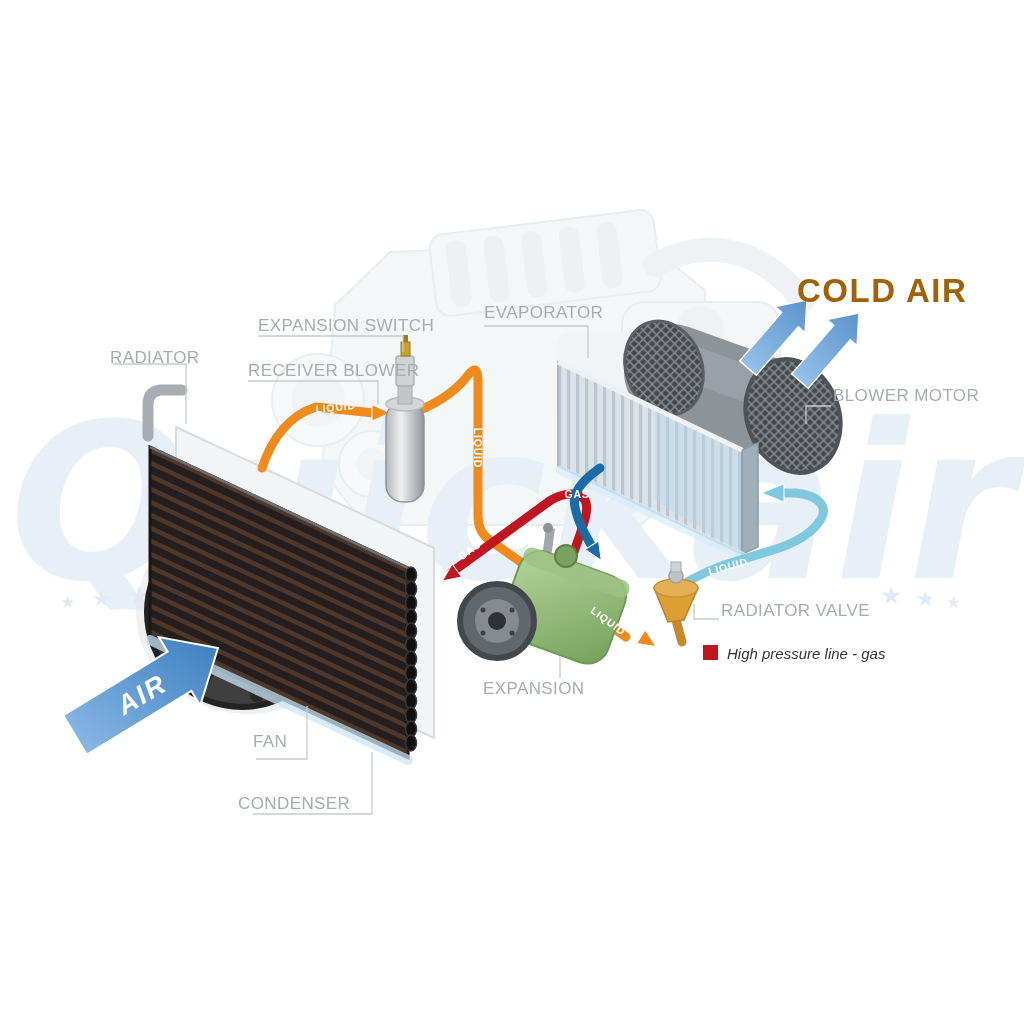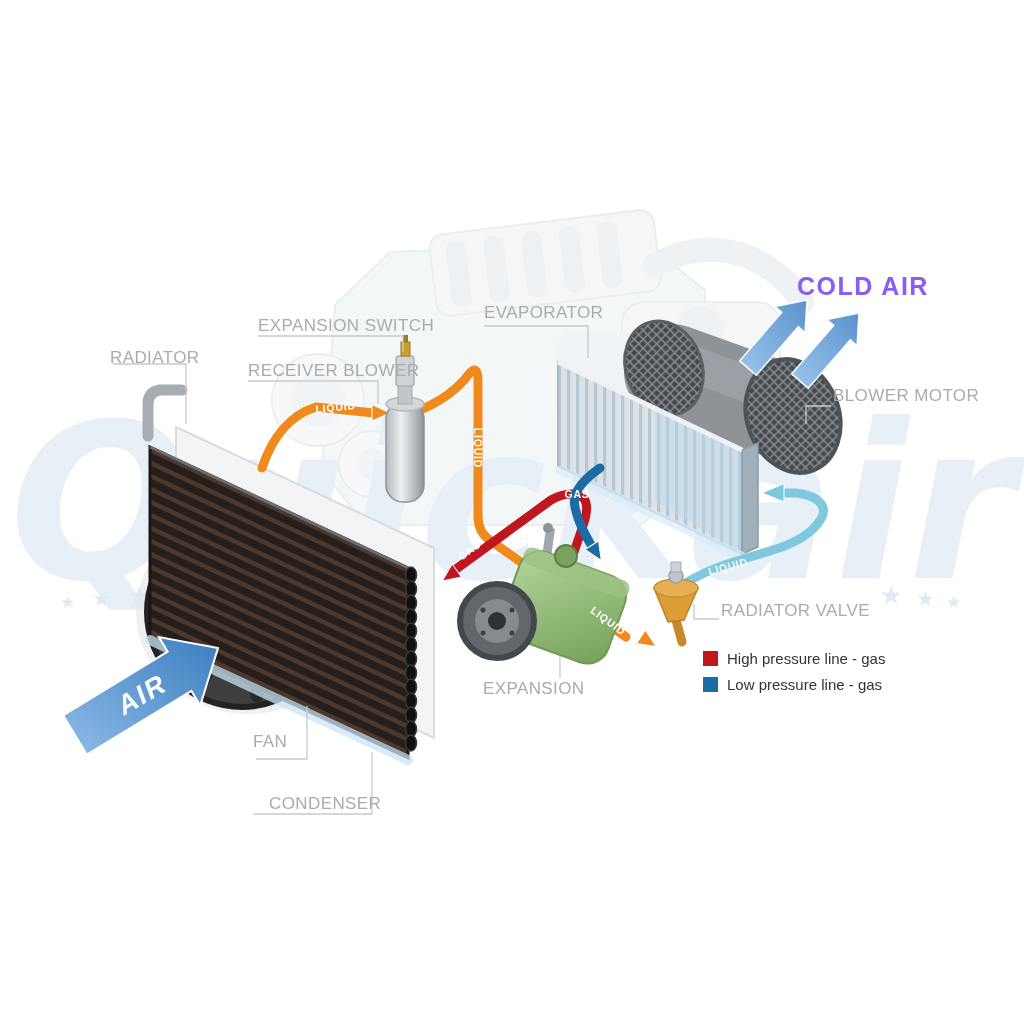--- a/index.html
+++ b/index.html
@@ -1,23 +1,23 @@
 <!DOCTYPE html>
 <html><head>
 <meta charset="utf-8">
 <style>
   html,body{margin:0;padding:0;background:#fff;}
   .stage{position:relative;width:1024px;height:1024px;background:#ffffff;overflow:hidden;
          font-family:"Liberation Sans",sans-serif;}
   .stage svg{position:absolute;left:0;top:0;}
   .lbl{position:absolute;font-size:17px;color:#a8acaf;letter-spacing:.4px;white-space:nowrap;}
-  .coldair{position:absolute;left:797px;top:272px;font-size:25px;font-weight:bold;
-           color:#8b5cf6;letter-spacing:1.5px;white-space:nowrap;}
+  .coldair{position:absolute;left:797px;top:272px;font-size:33px;font-weight:bold;
+           color:#a16207;letter-spacing:1.5px;white-space:nowrap;}
   .legend{position:absolute;left:703px;top:645px;font-size:15px;color:#333;}
-  .legend .row{display:flex;align-items:center;height:26px;}
+  .legend .row{display:flex;height:26px;font-style:italic;}
   .sw{width:15px;height:15px;margin-right:9px;flex:0 0 auto;}
   .sw-red{background:#c0161f}.sw-orange{background:#f08a1d}
   .sw-lblue{background:#7fc9df}.sw-dblue{background:#1b6ba5}
 </style>
 </head>
 <body>
 
 <div class="stage">
 
 <svg width="1024" height="1024" viewBox="0 0 1024 1024">
@@ -220,28 +220,24 @@
 </svg>
 
 <div class="lbl" style="left:110px;top:348px">RADIATOR</div>
 <div class="lbl" style="left:258px;top:316px">EXPANSION SWITCH</div>
 <div class="lbl" style="left:248px;top:361px">RECEIVER BLOWER</div>
 <div class="lbl" style="left:484px;top:303px">EVAPORATOR</div>
 <div class="lbl" style="left:833px;top:386px">BLOWER MOTOR</div>
 <div class="lbl" style="left:721px;top:601px">RADIATOR VALVE</div>
 <div class="lbl" style="left:483px;top:679px">EXPANSION</div>
 <div class="lbl" style="left:253px;top:732px">FAN</div>
-<div class="lbl" style="left:269px;top:794px">CONDENSER</div>
+<div class="lbl" style="left:238px;top:794px">CONDENSER</div>
 
 <div class="coldair">COLD AIR</div>
 
 <div class="legend">
   <div class="row">
     <span class="sw sw-red"></span>
     <span>High pressure line - gas</span>
   </div>
-  <div class="row">
-    <span class="sw sw-dblue"></span>
-    <span>Low pressure line -  gas</span>
-  </div>
 </div>
 
 </div>
 
 </body></html>

